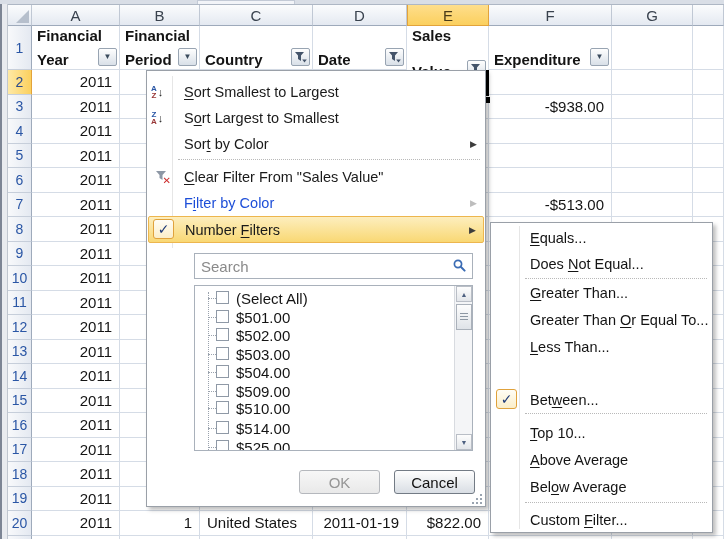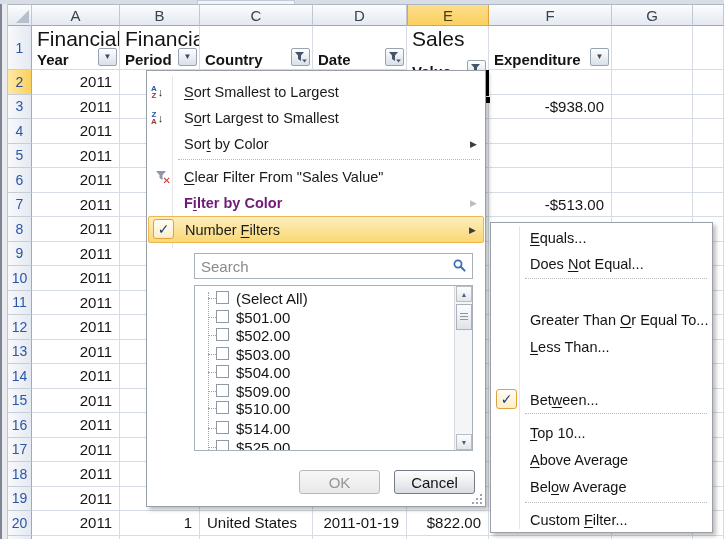--- a/index.html
+++ b/index.html
@@ -13,35 +13,35 @@
   .col-h{position:absolute;top:5px;height:21px;box-sizing:border-box;background:linear-gradient(#fbfcfd,#e4e9f1);border-right:1px solid #c0c8d4;border-bottom:1px solid #9eaabb;color:#39424e;font-size:15px;display:flex;align-items:center;justify-content:center;}
   .col-h.active{background:linear-gradient(#fede8c,#fbd05e);border-right:1px solid #e2a33b;border-left:1px solid #e2a33b;border-bottom:1px solid #e2a33b;color:#4a3b18;}
   #corner-cell{left:8px;width:24px;}
   .corner-tri{position:absolute;right:2px;bottom:2px;width:0;height:0;border-left:13px solid transparent;border-bottom:13px solid #b6bfcc;}
   
   .row-header{position:absolute;left:8px;width:24px;box-sizing:border-box;background:linear-gradient(90deg,#f8f9fb,#e4e9f1);border-right:1px solid #9eaabb;border-bottom:1px solid #c6cedA;color:#2a56a5;font-size:14px;display:flex;align-items:center;justify-content:center;}
   .row-header.active{background:linear-gradient(90deg,#fee9a6,#fbd05e);border-right-color:#e2a33b;color:#2a4a8c;}
   .cell{position:absolute;background:#fff;border-right:1px solid #d5dce6;border-bottom:1px solid #d5dce6;box-sizing:border-box;font-size:15px;display:flex;align-items:center;white-space:nowrap;overflow:hidden;padding:0 7px;}
   .al-r{justify-content:flex-end;}
   .h-cell{font-weight:bold;}
-  .h-line1{position:absolute;top:1px;left:5px;font-weight:normal;font-size:21px;}
+  .h-line1{position:absolute;top:1px;left:5px;font-weight:bold;font-size:15px;}
   .h-line2{position:absolute;bottom:1px;left:5px;font-weight:bold;font-size:15px;}
   .fbtn{position:absolute;right:2px;bottom:3px;width:19px;height:18px;box-sizing:border-box;border:1px solid #98a4b2;border-radius:2px;background:linear-gradient(#fefefe,#d9e0e8);display:flex;align-items:center;justify-content:center;padding:0;}
   .fbtn .arr{font-size:8px;color:#3a4a5c;line-height:1;}
   
   #cell-cursor{position:absolute;left:486px;top:70px;width:3px;height:27px;background:#000;z-index:3;}
   #fill-handle{position:absolute;left:484px;top:97px;width:6px;height:6px;background:#000;box-shadow:-1px -1px 0 #fff;z-index:3;}
   
   #filter-panel{position:absolute;left:146px;top:70px;width:340px;height:437px;background:#fff;border:1px solid #9aa0a8;box-sizing:border-box;box-shadow:3px 3px 4px rgba(0,0,0,.25);z-index:4;}
   #gutter-line{position:absolute;left:25px;top:5px;height:172px;width:1px;background:#e6e6e6;}
   .menu-item{position:absolute;left:1px;right:1px;height:26px;display:flex;align-items:center;font-size:14.5px;color:#1a1a1a;}
   .menu-item .mi-icon{position:absolute;left:3px;width:20px;text-align:center;}
   .menu-item .mi-text{position:absolute;left:36px;white-space:nowrap;}
   .menu-item .mi-arrow{position:absolute;right:7px;font-size:9px;color:#3c3c3c;}
-  .menu-item.disabled .mi-text{color:#701a75;font-weight:bold;}
+  .menu-item.disabled .mi-text{color:#1d4ed8;}
   .menu-item.disabled .mi-arrow{color:#bdbdbd;}
   .menu-item.highlighted{background:linear-gradient(#fdeebe,#f9d874);border:1px solid #edb64e;border-radius:2px;height:25px;}
   u{text-decoration:underline;text-underline-offset:2px;}
   .msep{position:absolute;left:31px;right:5px;border-top:1px dotted #b9b9b9;}
   .check-box{position:absolute;width:21px;height:20px;box-sizing:border-box;border:1px solid #e0a23c;border-radius:3px;background:linear-gradient(#fffdf6,#fbeec9);color:#1f3a77;font-size:14px;font-weight:bold;text-align:center;line-height:18px;}
   .menu-item .check-box{left:4px;top:2px;}
   
   .sort-icon{display:inline-flex;align-items:center;gap:1px;}
   .si-letters{display:flex;flex-direction:column;font-size:8px;line-height:7px;font-weight:bold;}
   .si-arrow{font-size:11px;color:#222;line-height:1;}
@@ -474,20 +474,23 @@
   <div id="submenu">
     <div id="sub-gutter"></div>
 
     <div class="sub-item" style="top:2px">
         <span class="mi-text"><span></span><u>E</u><span>quals...</span></span>
       </div>
     <div class="sub-item" style="top:28px">
         <span class="mi-text"><span>Does </span><u>N</u><span>ot Equal...</span></span>
       </div>
     <div class="sub-sep" style="top:55px"></div>
+    <div class="sub-item" style="top:57px">
+        <span class="mi-text"><span></span><u>G</u><span>reater Than...</span></span>
+      </div>
     <div class="sub-item" style="top:84px">
         <span class="mi-text"><span>Greater Than </span><u>O</u><span>r Equal To...</span></span>
       </div>
     <div class="sub-item" style="top:111px">
         <span class="mi-text"><span></span><u>L</u><span>ess Than...</span></span>
       </div>
     <div class="sub-item" style="top:164px">
       <span class="check-box" style="left:4px;top:2px">✓</span>
       <span class="mi-text"><span>Bet</span><u>w</u><span>een...</span></span>
     </div>

